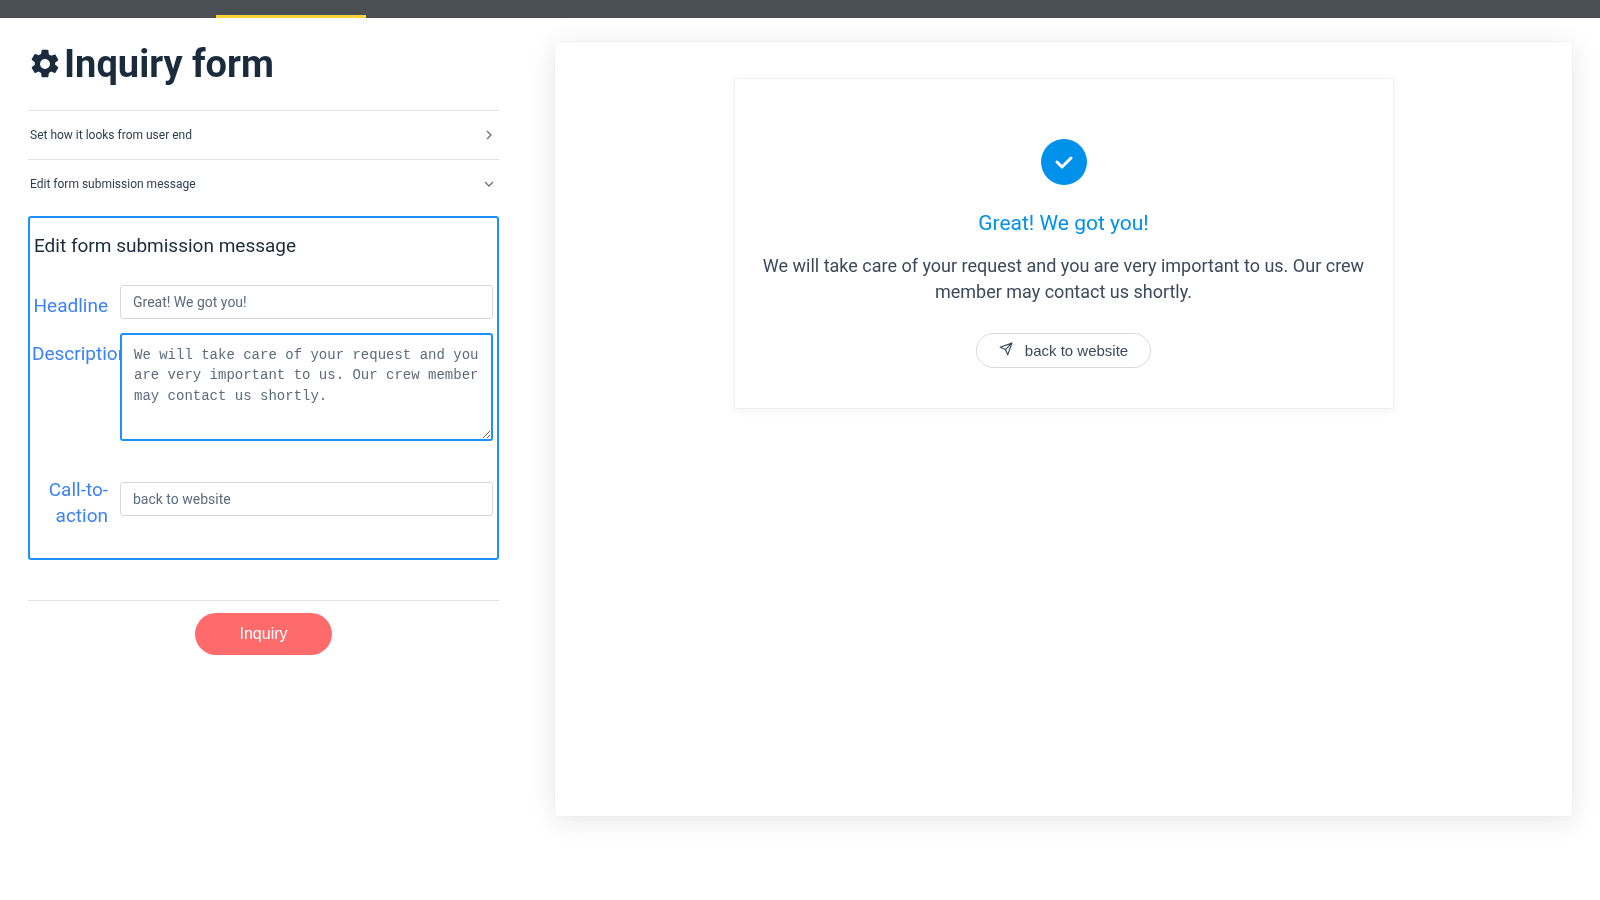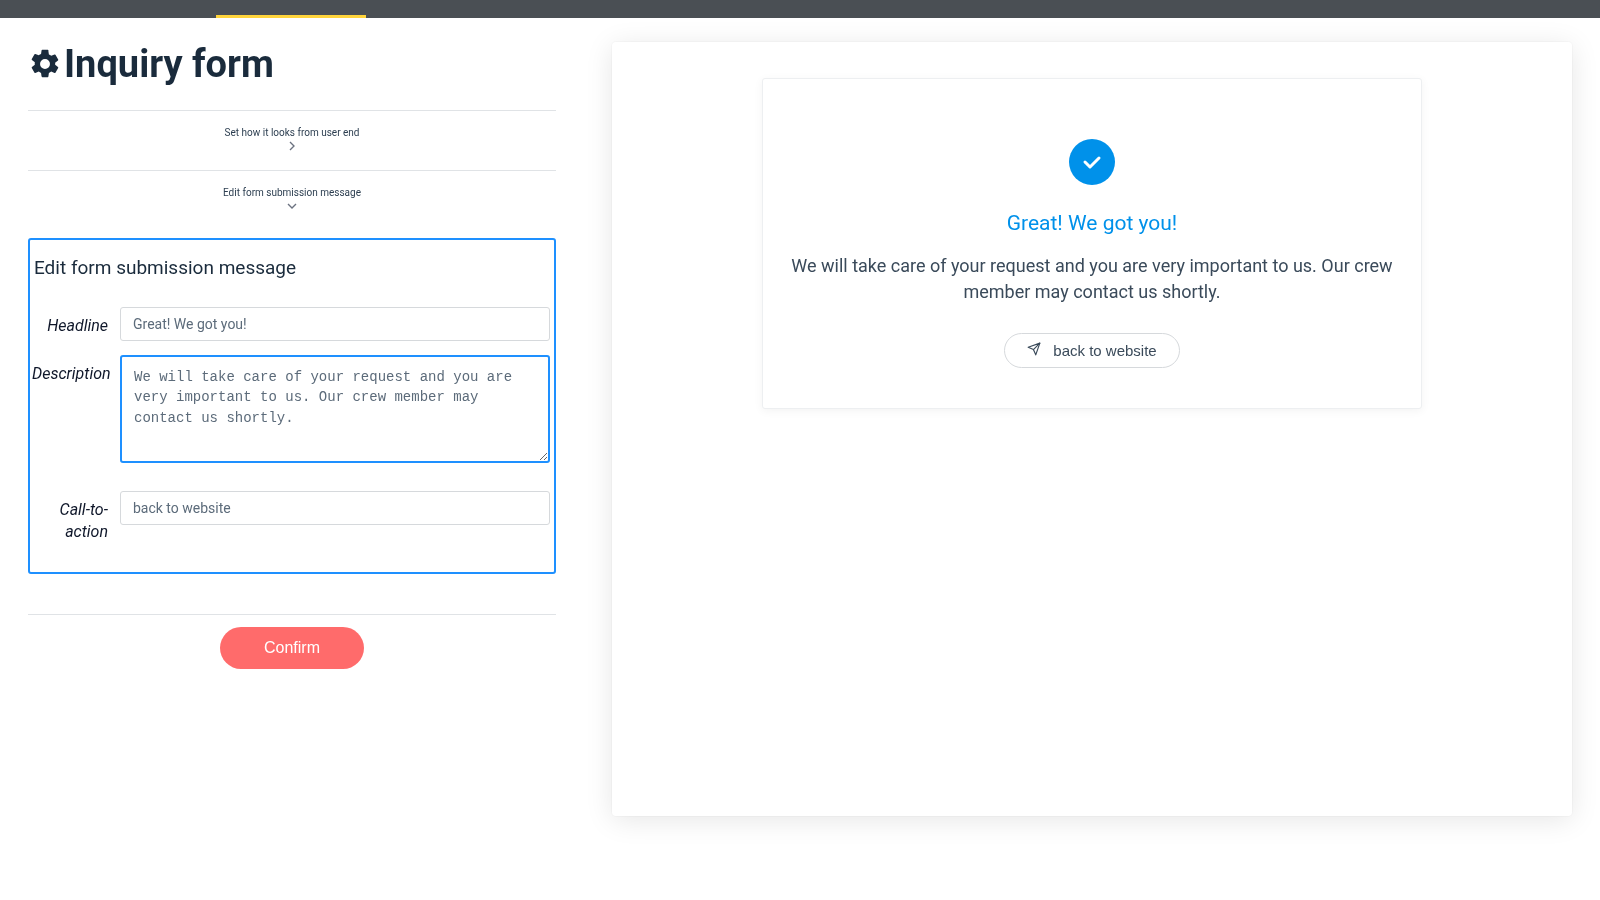--- a/index.html
+++ b/index.html
@@ -22,21 +22,21 @@
       height: 3px;
       background: #ffd43b;
     }
     .main-layout {
       display: flex;
       align-items: flex-start;
       padding: 24px 28px 40px 28px;
       gap: 56px;
     }
     .left-col {
-      width: 528px;
+      width: 471px;
     }
     .page-title {
       display: flex;
       align-items: center;
       font-size: 38px;
       font-weight: 700;
       color: #1a2b3c;
       margin-bottom: 24px;
     }
     .page-title .gear-icon {
@@ -49,22 +49,21 @@
     .accordion-item:last-of-type {
       border-bottom: 1px solid #e0e3e6;
     }
     .accordion-header {
       display: flex;
       align-items: center;
       justify-content: space-between;
       padding: 16px 2px;
       cursor: pointer;
       color: #2c3e50;
-      font-size: 10px;
-      flex-direction: column;
+      font-size: 12px;
     }
     .chevron {
       display: inline-flex;
       color: #6b7280;
     }
     .expanded-panel {
       border: 2px solid #1e90ff;
       border-radius: 3px;
       margin-top: 8px;
       padding: 16px 0 30px 0;
@@ -79,24 +78,23 @@
       display: flex;
       align-items: flex-start;
       margin-top: 14px;
       padding: 0 2px 0 2px;
     }
     .form-label {
       width: 88px;
       text-align: right;
       padding-right: 12px;
       padding-top: 8px;
-      color: #0f172a;
-      font-size: 16px;
+      color: #3b82f6;
+      font-size: 19px;
       line-height: 1.35;
-      font-style: italic;
     }
     .form-control {
       flex: 1;
       margin-right: 2px;
     }
     input[type="text"] {
       width: 100%;
       border: 1px solid #d6d9dc;
       border-radius: 3px;
       padding: 8px 12px;
@@ -237,32 +235,32 @@
         </div>
       </div>
 
       <div class="form-row">
         <div class="form-label">Description</div>
         <div class="form-control">
           <textarea style="">We will take care of your request and you are very important to us. Our crew member may contact us shortly.</textarea>
         </div>
       </div>
 
-      <div class="form-row" style="margin-top:24px;">
+      <div class="form-row" style="margin-top:24px;align-items:center;">
         <div class="form-label">Call-to-action</div>
         <div class="form-control">
           <input type="text" value="back to website" style="">
         </div>
       </div>
 
     </div>
 
     <div class="divider"></div>
     <div class="confirm-row">
-      <button class="confirm-btn">Confirm</button>
+      <button class="confirm-btn">Inquiry</button>
     </div>
   </div>
 
   <div class="right-col">
     <div class="preview-card">
       <div class="check-circle">
         <svg width="24" height="24" viewBox="0 0 24 24" fill="none" stroke="#fff" stroke-width="3" stroke-linecap="round" stroke-linejoin="round">
             <polyline points="5 12 10 17 19 8"></polyline>
           </svg>
       </div>

